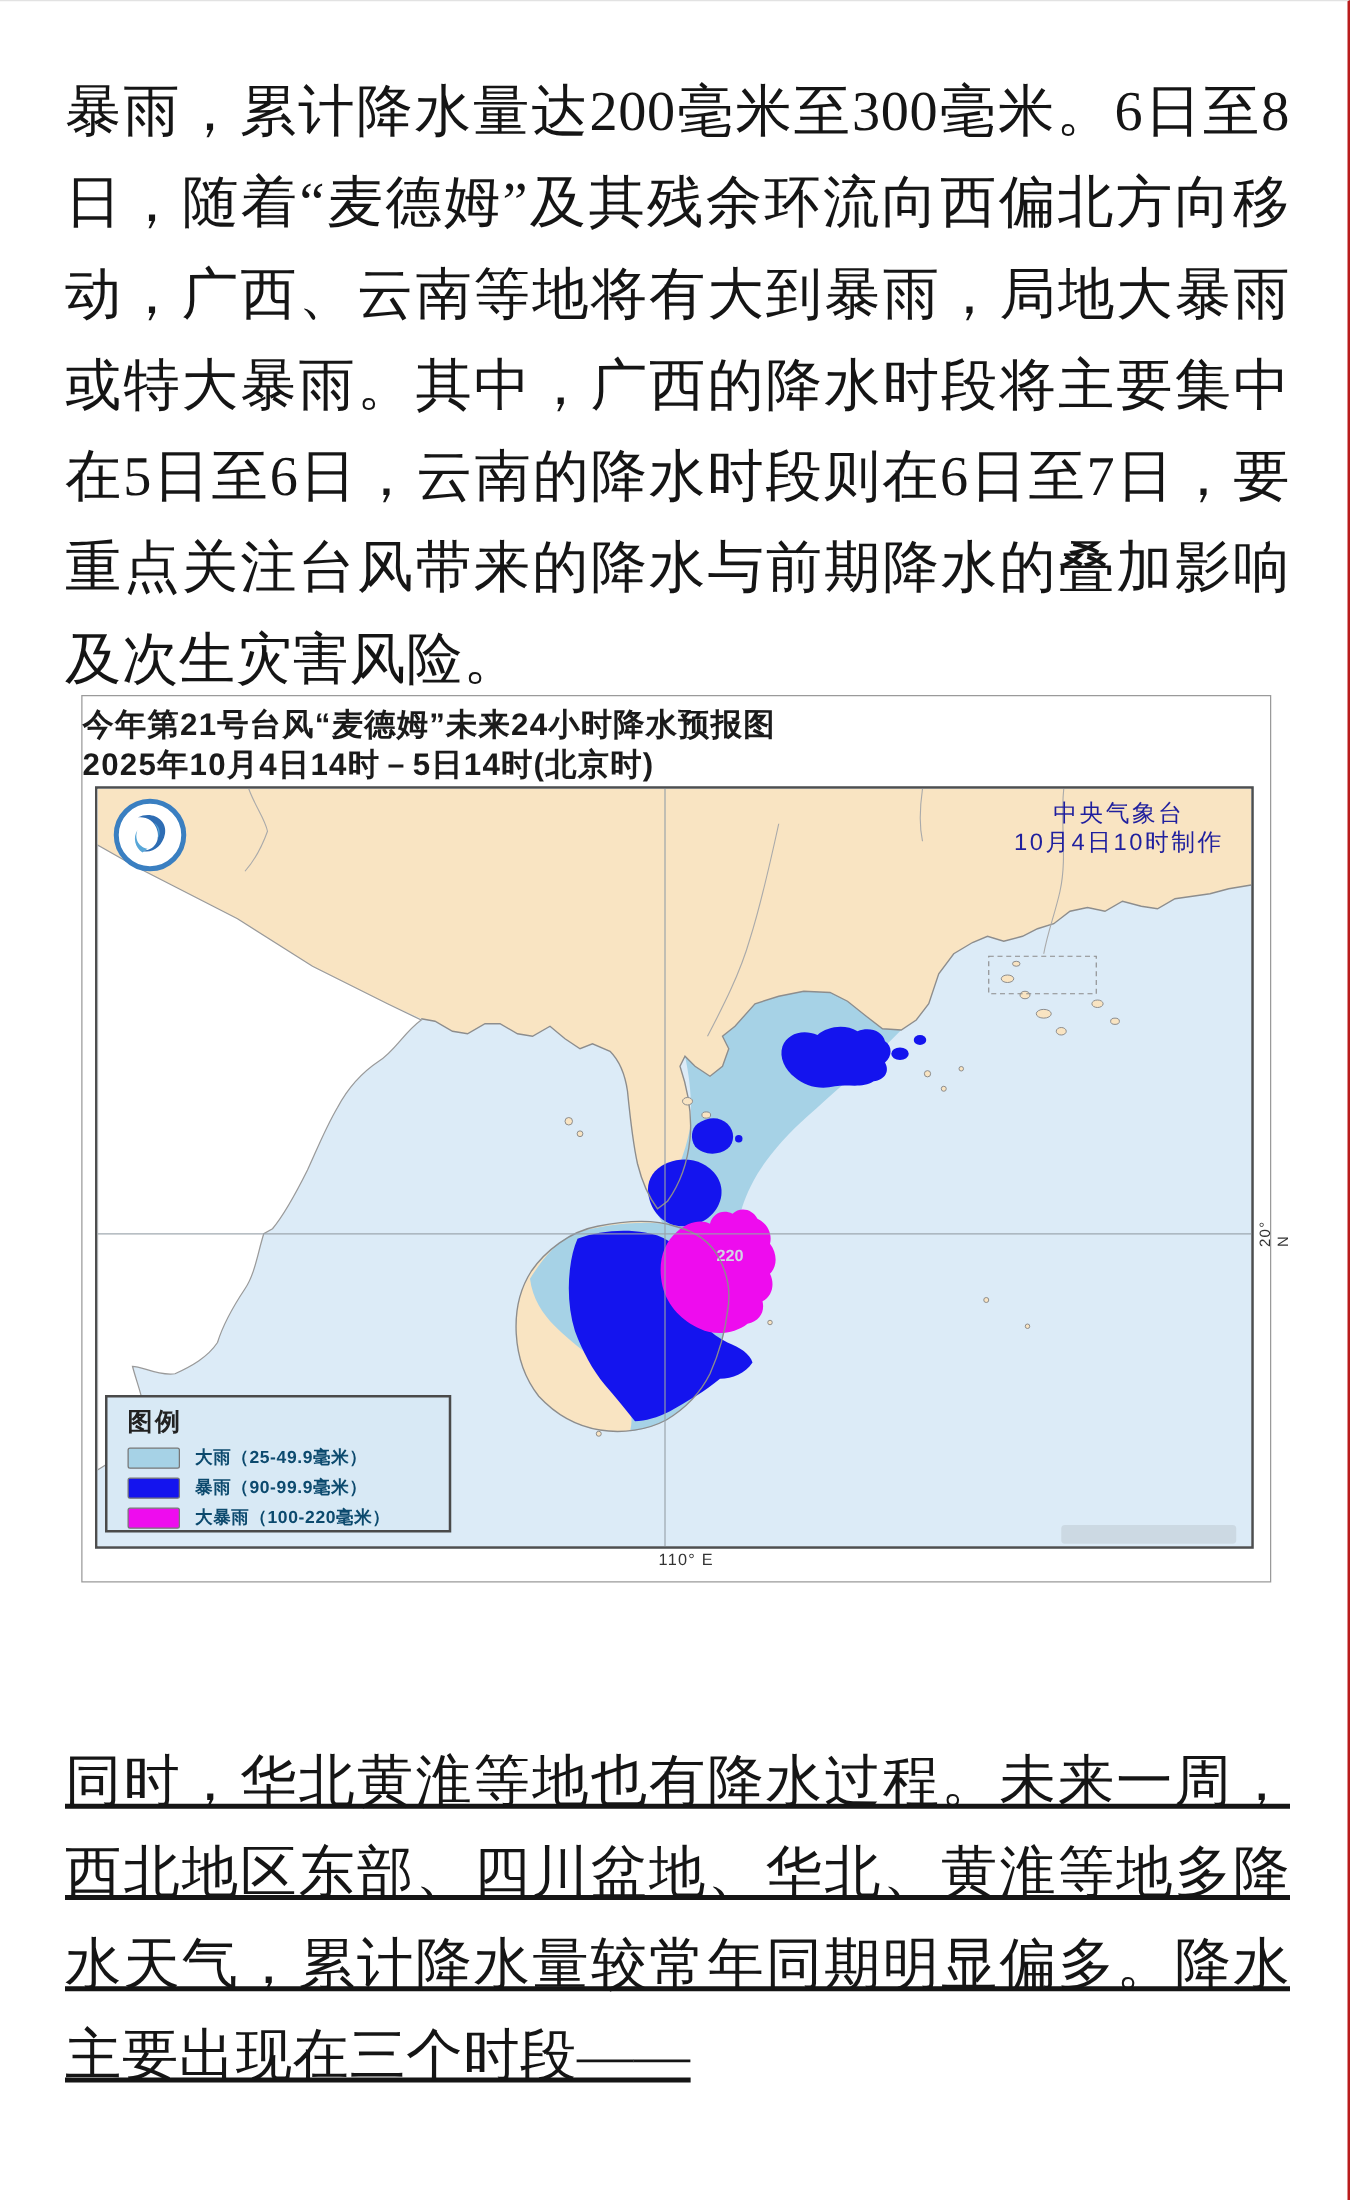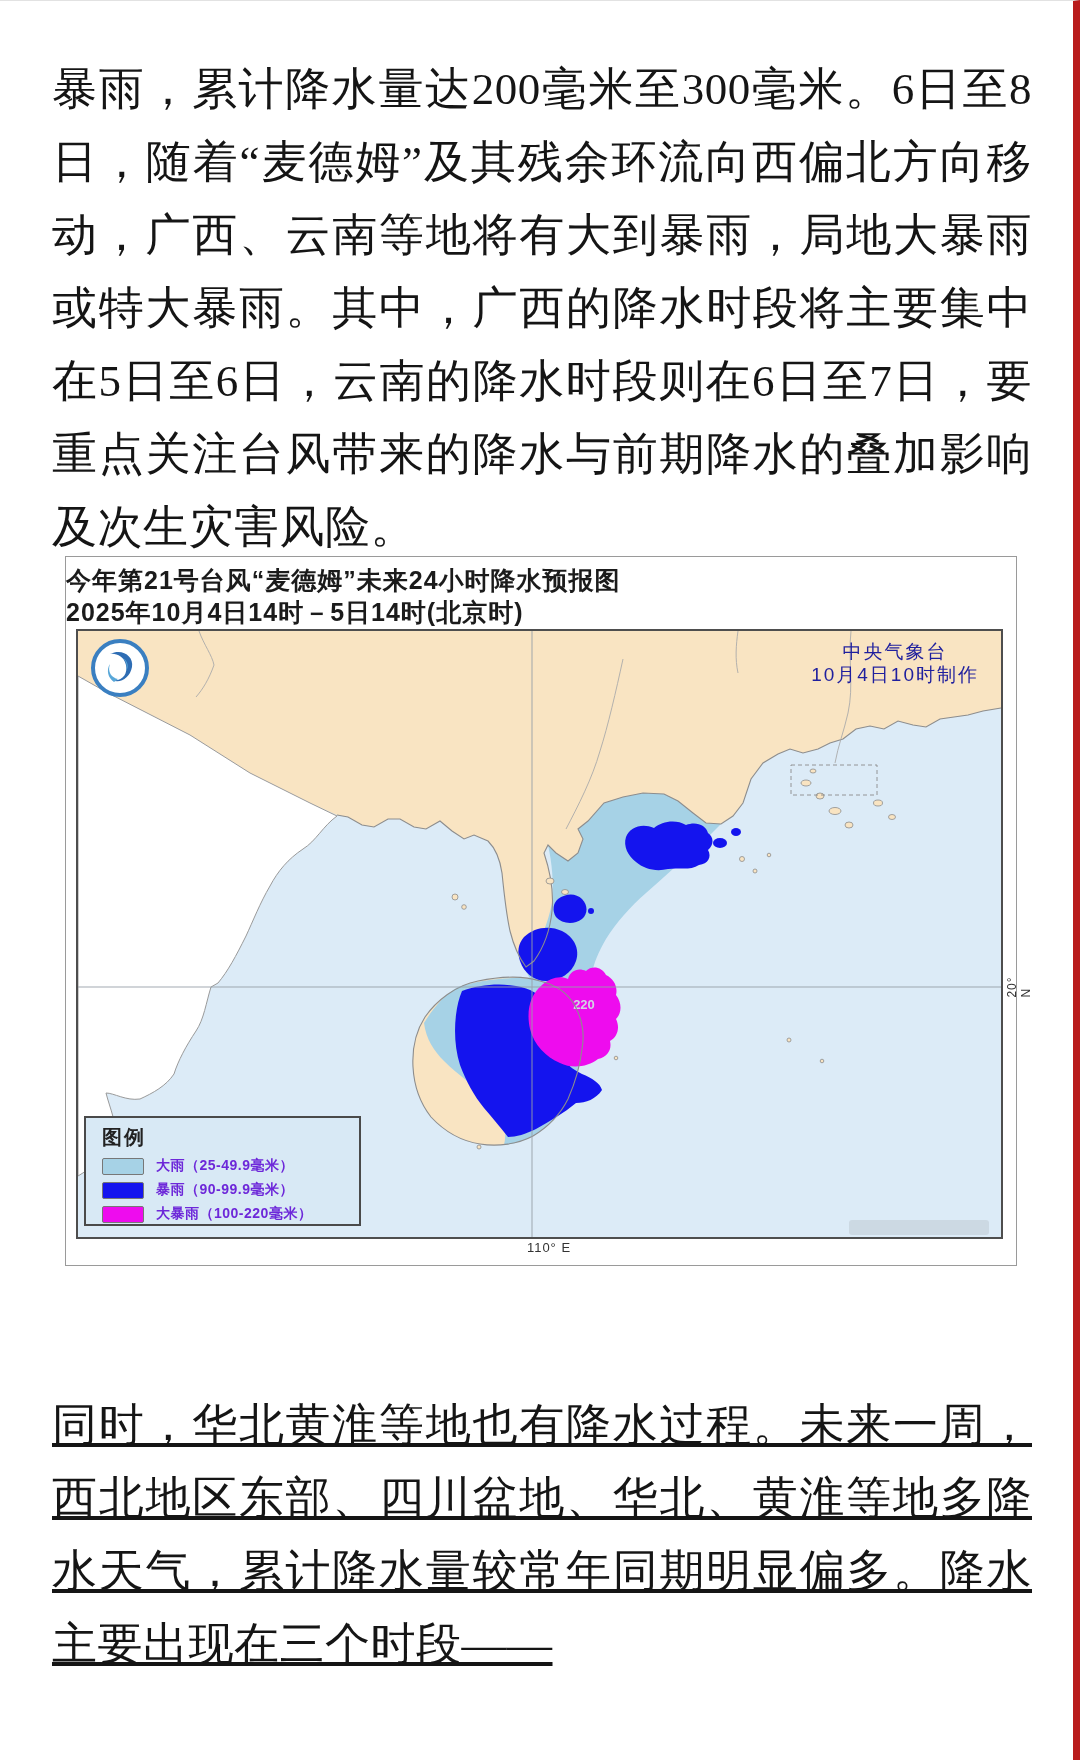--- a/index.html
+++ b/index.html
@@ -1,21 +1,21 @@
 <!DOCTYPE html>
 <html><head>
 <meta charset="utf-8">
 <style>
   html,body{margin:0;padding:0;background:#ffffff;}
   .page{
     position:relative;
     width:1080px;height:1760px;
     background:#ffffff;
     border-top:1px solid #e2e2e2;
-    border-right:7px solid #b91c1c;
+    border-right:2px solid #b91c1c;
     box-sizing:border-box;
     overflow:hidden;
     font-family:"Liberation Serif","DejaVu Serif",serif;
   }
   .article-para{
     position:absolute;
     left:52px;width:980px;
     font-size:45px;line-height:73px;
     color:#151515;
     text-align:justify;
@@ -61,21 +61,21 @@
     width:277px;height:110px;box-sizing:border-box;
     background:#d8e9f5;border:2px solid #4a4a4a;
     padding:6px 0 0 16px;
   }
   .legend-title{font-size:20px;font-weight:700;color:#222;letter-spacing:2px;}
   .legend-row{display:flex;align-items:center;margin-top:6px;}
   .legend-swatch{
     width:40px;height:15px;border:1px solid #777;border-radius:2px;
     flex:0 0 auto;
   }
-  .legend-label{font-size:14px;font-weight:700;color:#6d28d9;margin-left:12px;letter-spacing:0.5px;white-space:nowrap;}
+  .legend-label{font-size:14px;font-weight:700;color:#0c4a6e;margin-left:12px;letter-spacing:0.5px;white-space:nowrap;}
   .lon-label{
     position:absolute;left:454px;top:610px;transform:translateX(-50%);
     font-size:13px;color:#333;letter-spacing:1px;font-family:"Liberation Sans","DejaVu Sans",sans-serif;
   }
   .lat-label{
     position:absolute;left:927px;top:356px;
     transform:rotate(-90deg) translateX(-50%);
     transform-origin:left top;
     font-size:12px;color:#333;letter-spacing:1px;
   }

